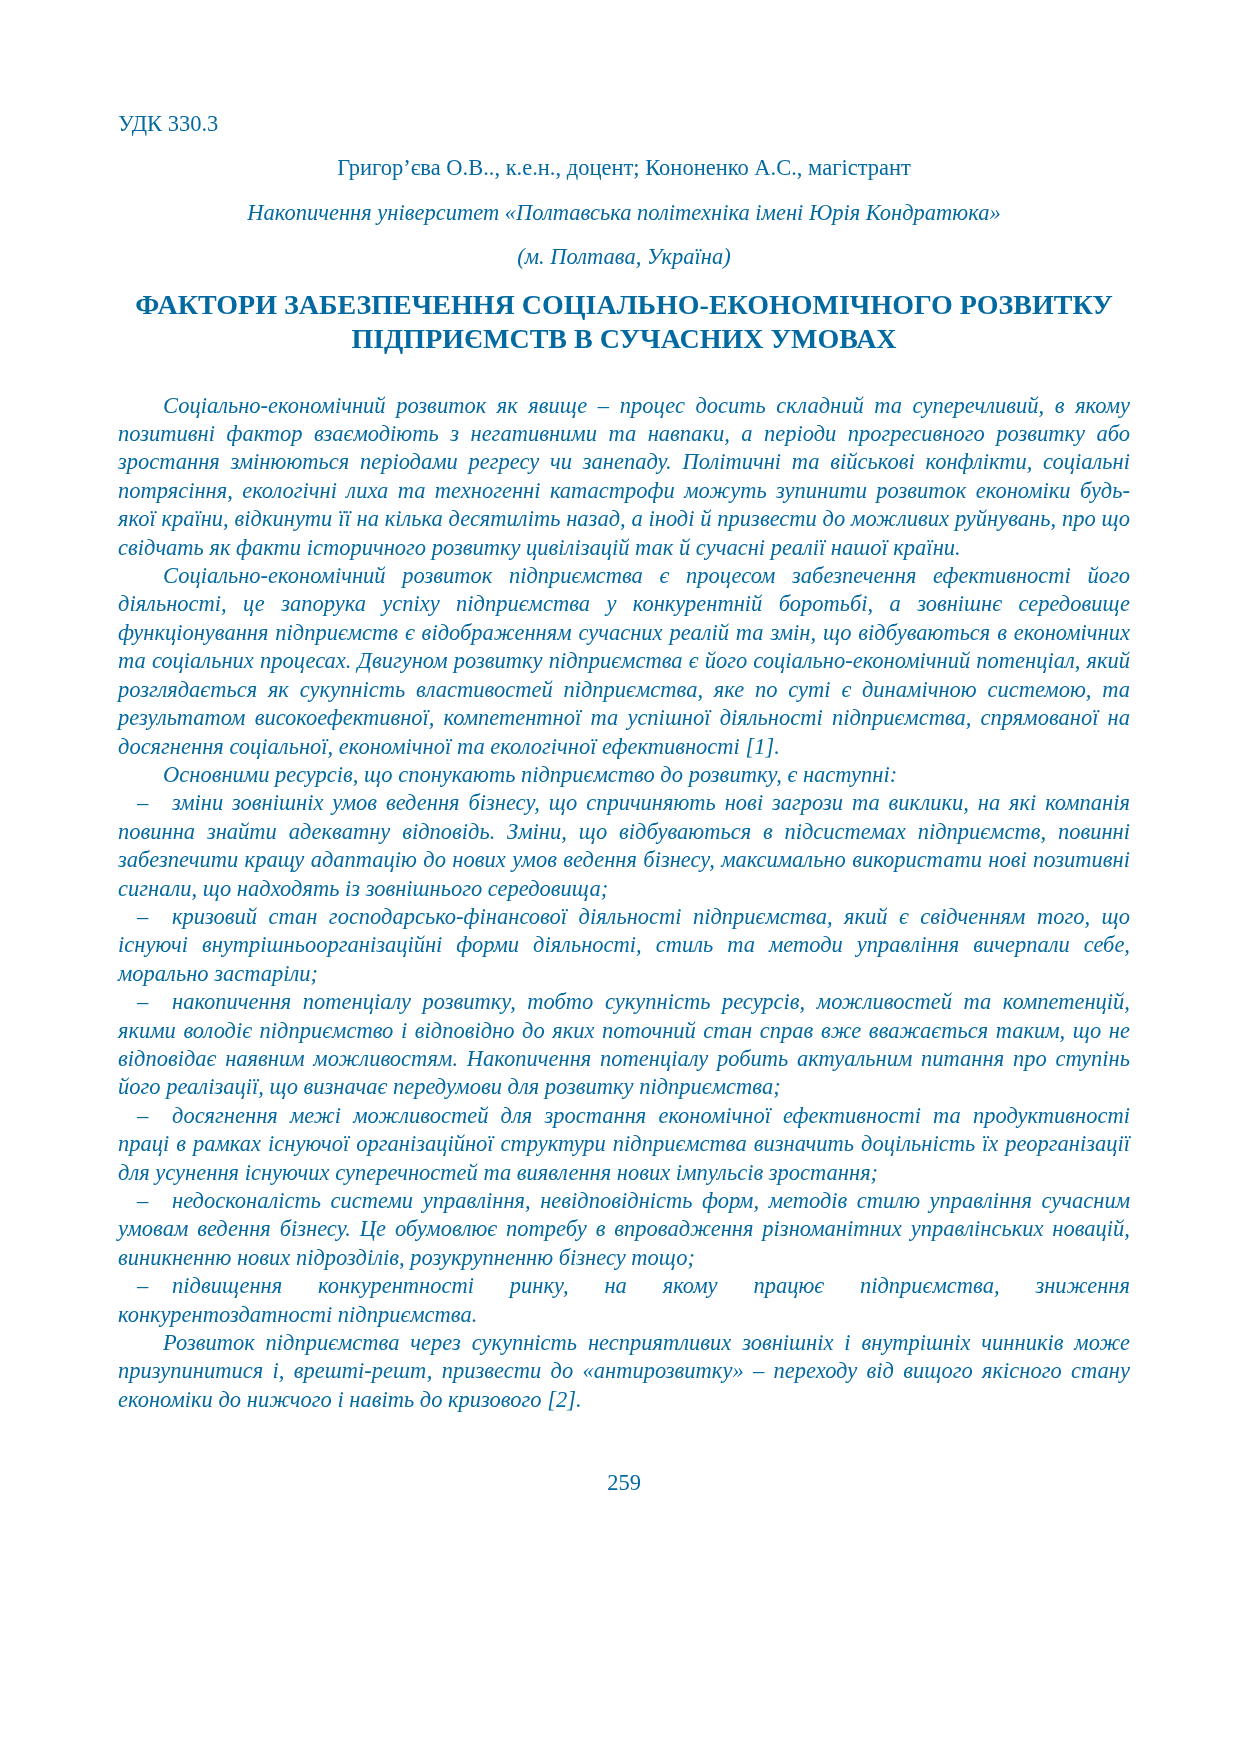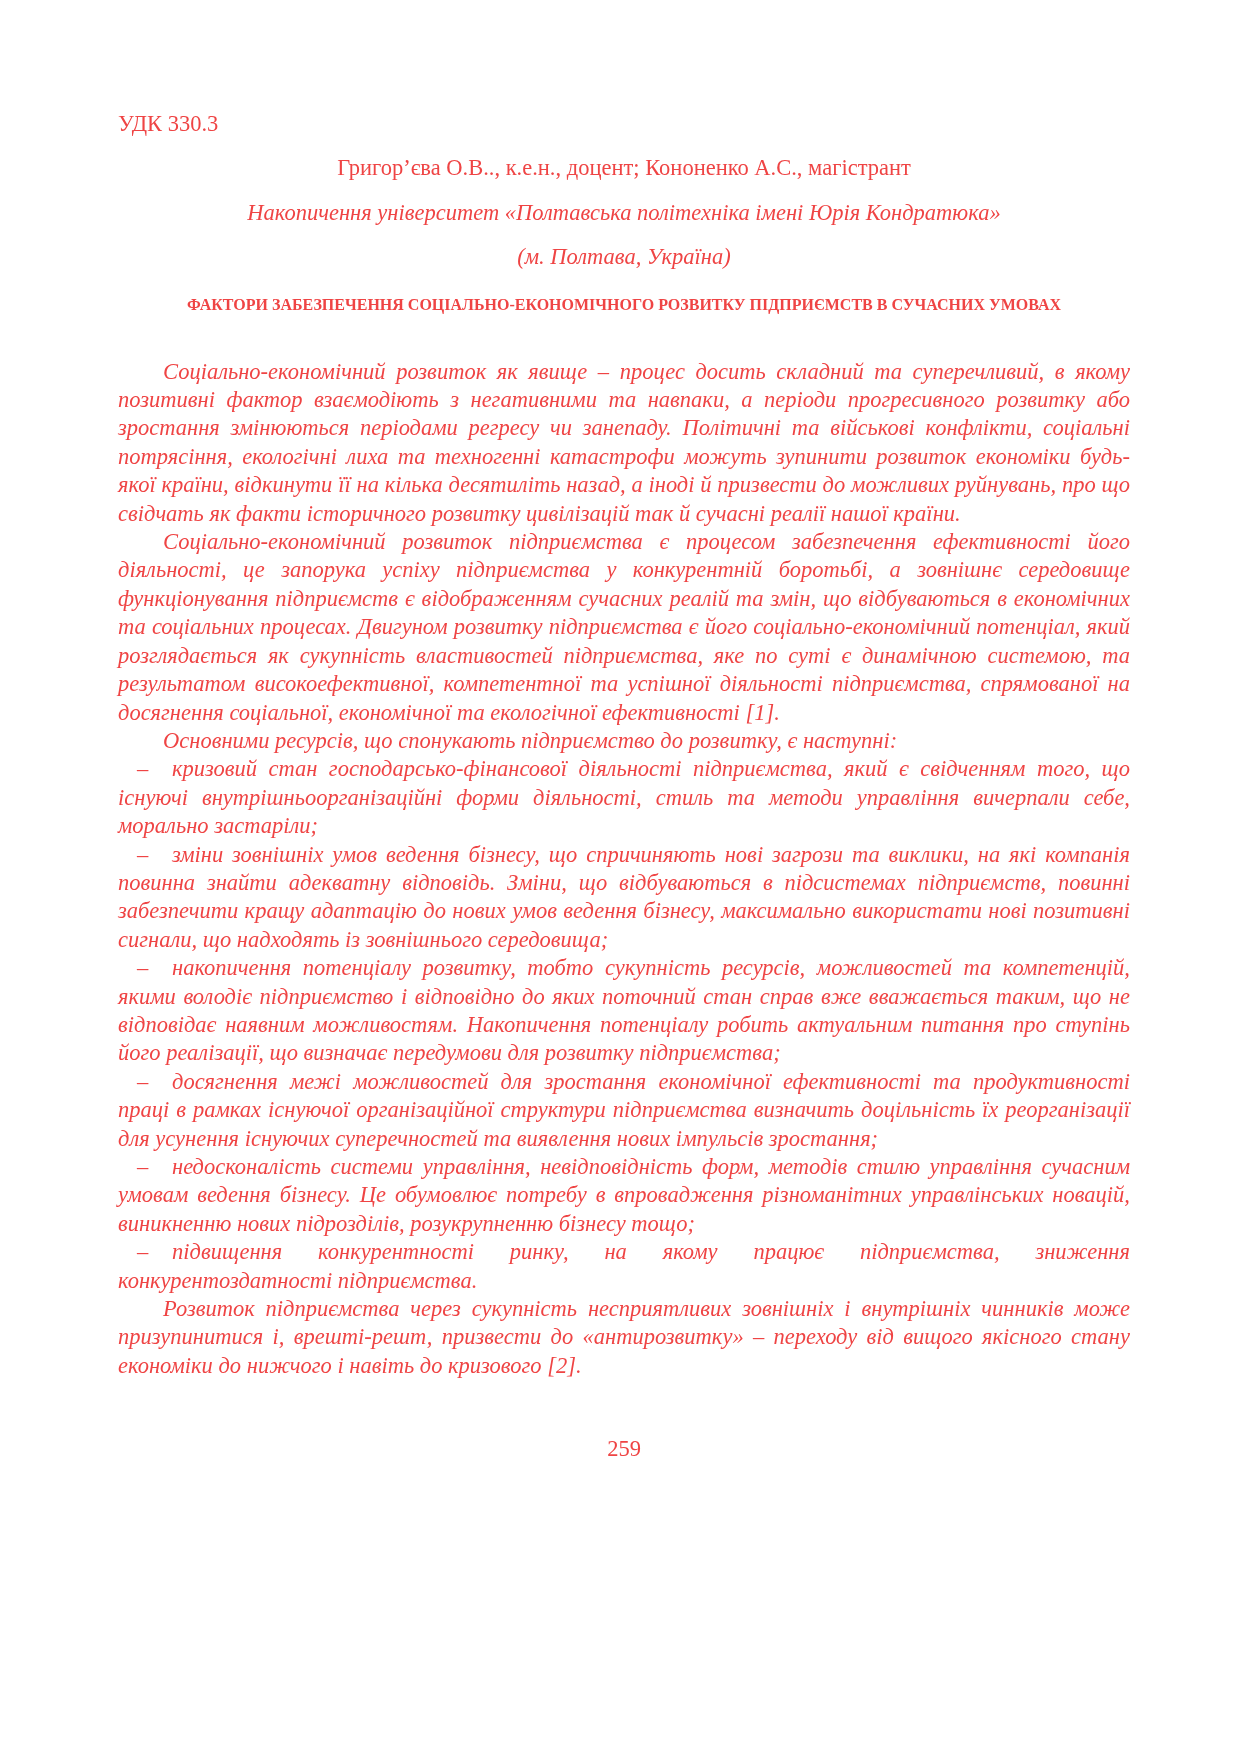--- a/index.html
+++ b/index.html
@@ -5,41 +5,41 @@
   html, body {
     margin: 0;
     padding: 0;
     background: #ffffff;
   }
   .page {
     position: relative;
     width: 1240px;
     height: 1754px;
     background: #ffffff;
-    color: #ef4444;
+    color: #0369a1;
     box-sizing: border-box;
     padding: 110px 110px 0 118px;
     font-family: "Liberation Serif", "DejaVu Serif", serif;
     font-size: 22.5px;
     line-height: 28.4px;
     overflow: hidden;
   }
   .udc {
     text-align: left;
     margin-bottom: 6px;
   }
   .center-line {
     text-align: center;
     margin-top: 16px;
   }
   .italic {
     font-style: italic;
   }
   .title {
-    font-size: 16px;
+    font-size: 28px;
     font-weight: bold;
     text-align: center;
     line-height: 34px;
     margin: 16px 0 0 0;
   }
   .article-body {
     margin-top: 36px;
     text-align: justify;
   }
   .para {
@@ -71,22 +71,22 @@
   <div class="center-line italic">Накопичення університет «Полтавська політехніка імені Юрія Кондратюка»</div>
 
   <div class="center-line italic">(м. Полтава, Україна)</div>
 
   <h1 class="title">ФАКТОРИ ЗАБЕЗПЕЧЕННЯ СОЦІАЛЬНО-ЕКОНОМІЧНОГО РОЗВИТКУ ПІДПРИЄМСТВ В СУЧАСНИХ УМОВАХ</h1>
 
   <div class="article-body" id="article-body">
       <p class="para">Соціально-економічний розвиток як явище – процес досить складний та суперечливий, в якому позитивні фактор взаємодіють з негативними та навпаки, а періоди прогресивного розвитку або зростання  змінюються періодами регресу чи занепаду. Політичні та військові конфлікти, соціальні потрясіння, екологічні лиха та техногенні катастрофи можуть зупинити розвиток економіки будь-якої країни, відкинути її на кілька десятиліть назад, а іноді й призвести до можливих руйнувань, про що свідчать як  факти історичного розвитку цивілізацій так й  сучасні реалії нашої країни.</p>
       <p class="para">Соціально-економічний розвиток підприємства є процесом  забезпечення ефективності його діяльності, це запорука успіху підприємства у конкурентній боротьбі, а зовнішнє середовище функціонування підприємств  є відображенням сучасних реалій  та змін, що відбуваються в економічних та соціальних процесах. Двигуном  розвитку підприємства  є його соціально-економічний потенціал, який розглядається як сукупність властивостей підприємства, яке по суті є динамічною системою, та результатом високоефективної, компетентної та успішної діяльності підприємства, спрямованої на досягнення соціальної, економічної та екологічної ефективності [1].</p>
       <p class="para">Основними ресурсів, що спонукають  підприємство до розвитку, є наступні:</p>
+      <p class="para bullet"><span class="marker">–</span>зміни зовнішніх умов ведення бізнесу, що спричиняють нові загрози та виклики, на які компанія повинна знайти адекватну відповідь. Зміни, що відбуваються в підсистемах підприємств, повинні забезпечити кращу адаптацію до нових умов ведення бізнесу, максимально використати нові позитивні сигнали, що надходять із зовнішнього середовища;</p>
       <p class="para bullet"><span class="marker">–</span>кризовий стан господарсько-фінансової діяльності підприємства, який є свідченням того, що існуючі внутрішньоорганізаційні форми діяльності, стиль та методи управління вичерпали себе, морально застаріли;</p>
-      <p class="para bullet"><span class="marker">–</span>зміни зовнішніх умов ведення бізнесу, що спричиняють нові загрози та виклики, на які компанія повинна знайти адекватну відповідь. Зміни, що відбуваються в підсистемах підприємств, повинні забезпечити кращу адаптацію до нових умов ведення бізнесу, максимально використати нові позитивні сигнали, що надходять із зовнішнього середовища;</p>
       <p class="para bullet"><span class="marker">–</span>накопичення потенціалу розвитку, тобто сукупність ресурсів, можливостей та компетенцій, якими володіє підприємство і відповідно до яких поточний стан справ вже вважається таким, що не відповідає наявним можливостям. Накопичення потенціалу робить актуальним питання про ступінь його реалізації, що визначає передумови для розвитку підприємства;</p>
       <p class="para bullet"><span class="marker">–</span>досягнення межі можливостей для зростання економічної ефективності та продуктивності праці в рамках існуючої організаційної структури підприємства визначить доцільність їх реорганізації для усунення існуючих суперечностей та виявлення нових імпульсів зростання;</p>
       <p class="para bullet"><span class="marker">–</span>недосконалість системи управління, невідповідність форм, методів стилю управління сучасним умовам ведення бізнесу. Це обумовлює потребу в впровадження різноманітних управлінських новацій, виникненню нових підрозділів, розукрупненню бізнесу тощо;</p>
       <p class="para bullet"><span class="marker">–</span>підвищення конкурентності ринку, на якому працює підприємства, зниження конкурентоздатності підприємства.</p>
       <p class="para">Розвиток підприємства через сукупність несприятливих зовнішніх і внутрішніх чинників може призупинитися і, врешті-решт, призвести до «антирозвитку» – переходу від вищого якісного стану економіки до нижчого і навіть до кризового [2].</p>
     </div>
 
   <div class="page-number">259</div>
 </div>
 

